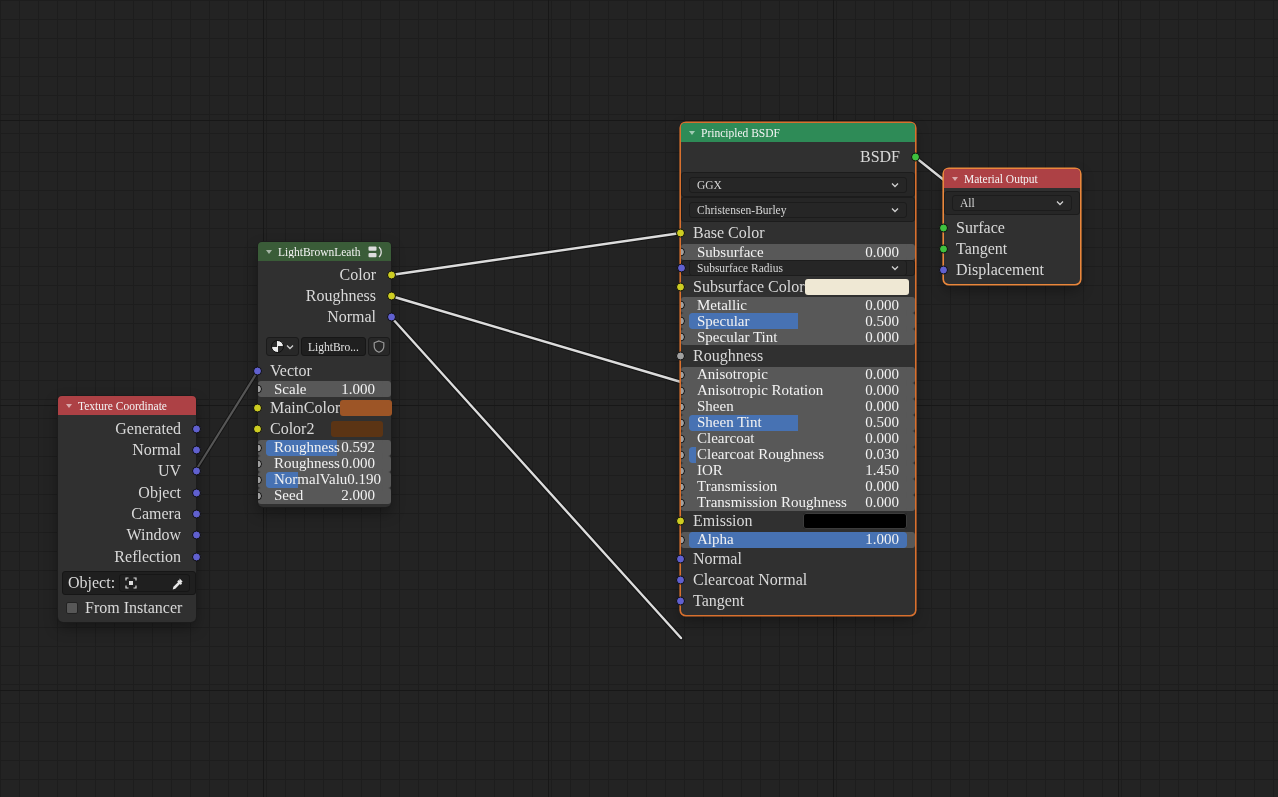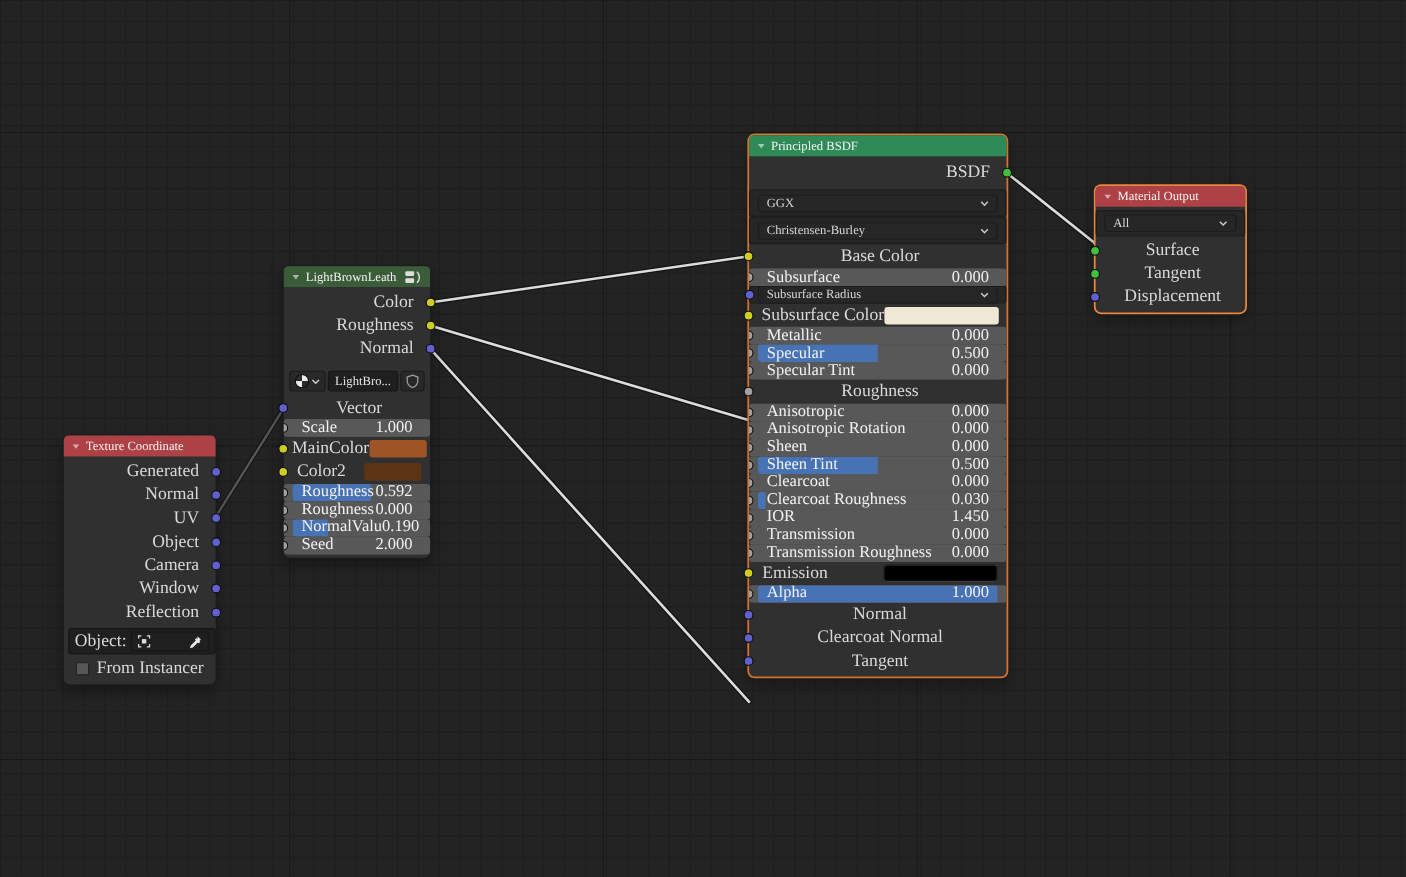--- a/index.html
+++ b/index.html
@@ -27,21 +27,21 @@
             gap:6px; padding:0 8px; }
   .header.red   { background:#ad4145; }
   .header.green { background:#2e8b57; }
   .header.group { background:#3a5c38; }
   .tri { width:0; height:0; border-left:3.5px solid transparent; border-right:3.5px solid transparent;
          border-top:4.5px solid rgba(255,255,255,.55); flex:0 0 auto; }
   .title { color:#f4f4f4; font-size:11.5px; white-space:nowrap; overflow:hidden; }
   .hicon { flex:0 0 auto; margin-left:1px; display:flex; align-items:center; }
 
   .body { padding:3px 0; }
-  .row { position:relative; height:21.33px; display:flex; align-items:center; padding:0 8px;justify-content:center; }
+  .row { position:relative; height:21.33px; display:flex; align-items:center; padding:0 8px; }
   .row.out   { justify-content:flex-end; padding-right:15px; }
   .row.inlab { padding-left:12px; }
   .lbl { color:#d9d9d9; font-size:16px; white-space:nowrap; }
 
   .sock { position:absolute; top:50%; width:9px; height:9px; border-radius:50%;
           border:1px solid #0e0e0e; transform:translateY(-50%); }
   .sock.left  { left:-5px; }
   .sock.right { right:-5px; }
 
   .slider { position:relative; flex:1; height:16px; background:#585858; border-radius:3px;
@@ -399,21 +399,21 @@
         <div class="row inlab">
           <span class="sock left" style="background: rgb(96, 96, 207);"></span>
           <span class="lbl">Clearcoat Normal</span>
         </div>
         <div class="row inlab">
           <span class="sock left" style="background: rgb(96, 96, 207);"></span>
           <span class="lbl">Tangent</span>
         </div>
       </div>
     </div>
-    <div class="node active" style="left: 996px; top: 169px; width: 136px;">
+    <div class="node active" style="left: 944px; top: 169px; width: 136px;">
       <div class="header red">
         <span class="tri"></span>
         <span class="title">Material Output</span>
       </div>
       <div class="body">
         <div class="row drop" style="height: 24px;">
           <div class="drop">
             <span class="dl">All</span>
             <svg width="8" height="6">
               <path d="M1 1.5 L4 4.5 L7 1.5" stroke="#cfcfcf" fill="none" stroke-width="1.3"></path>

